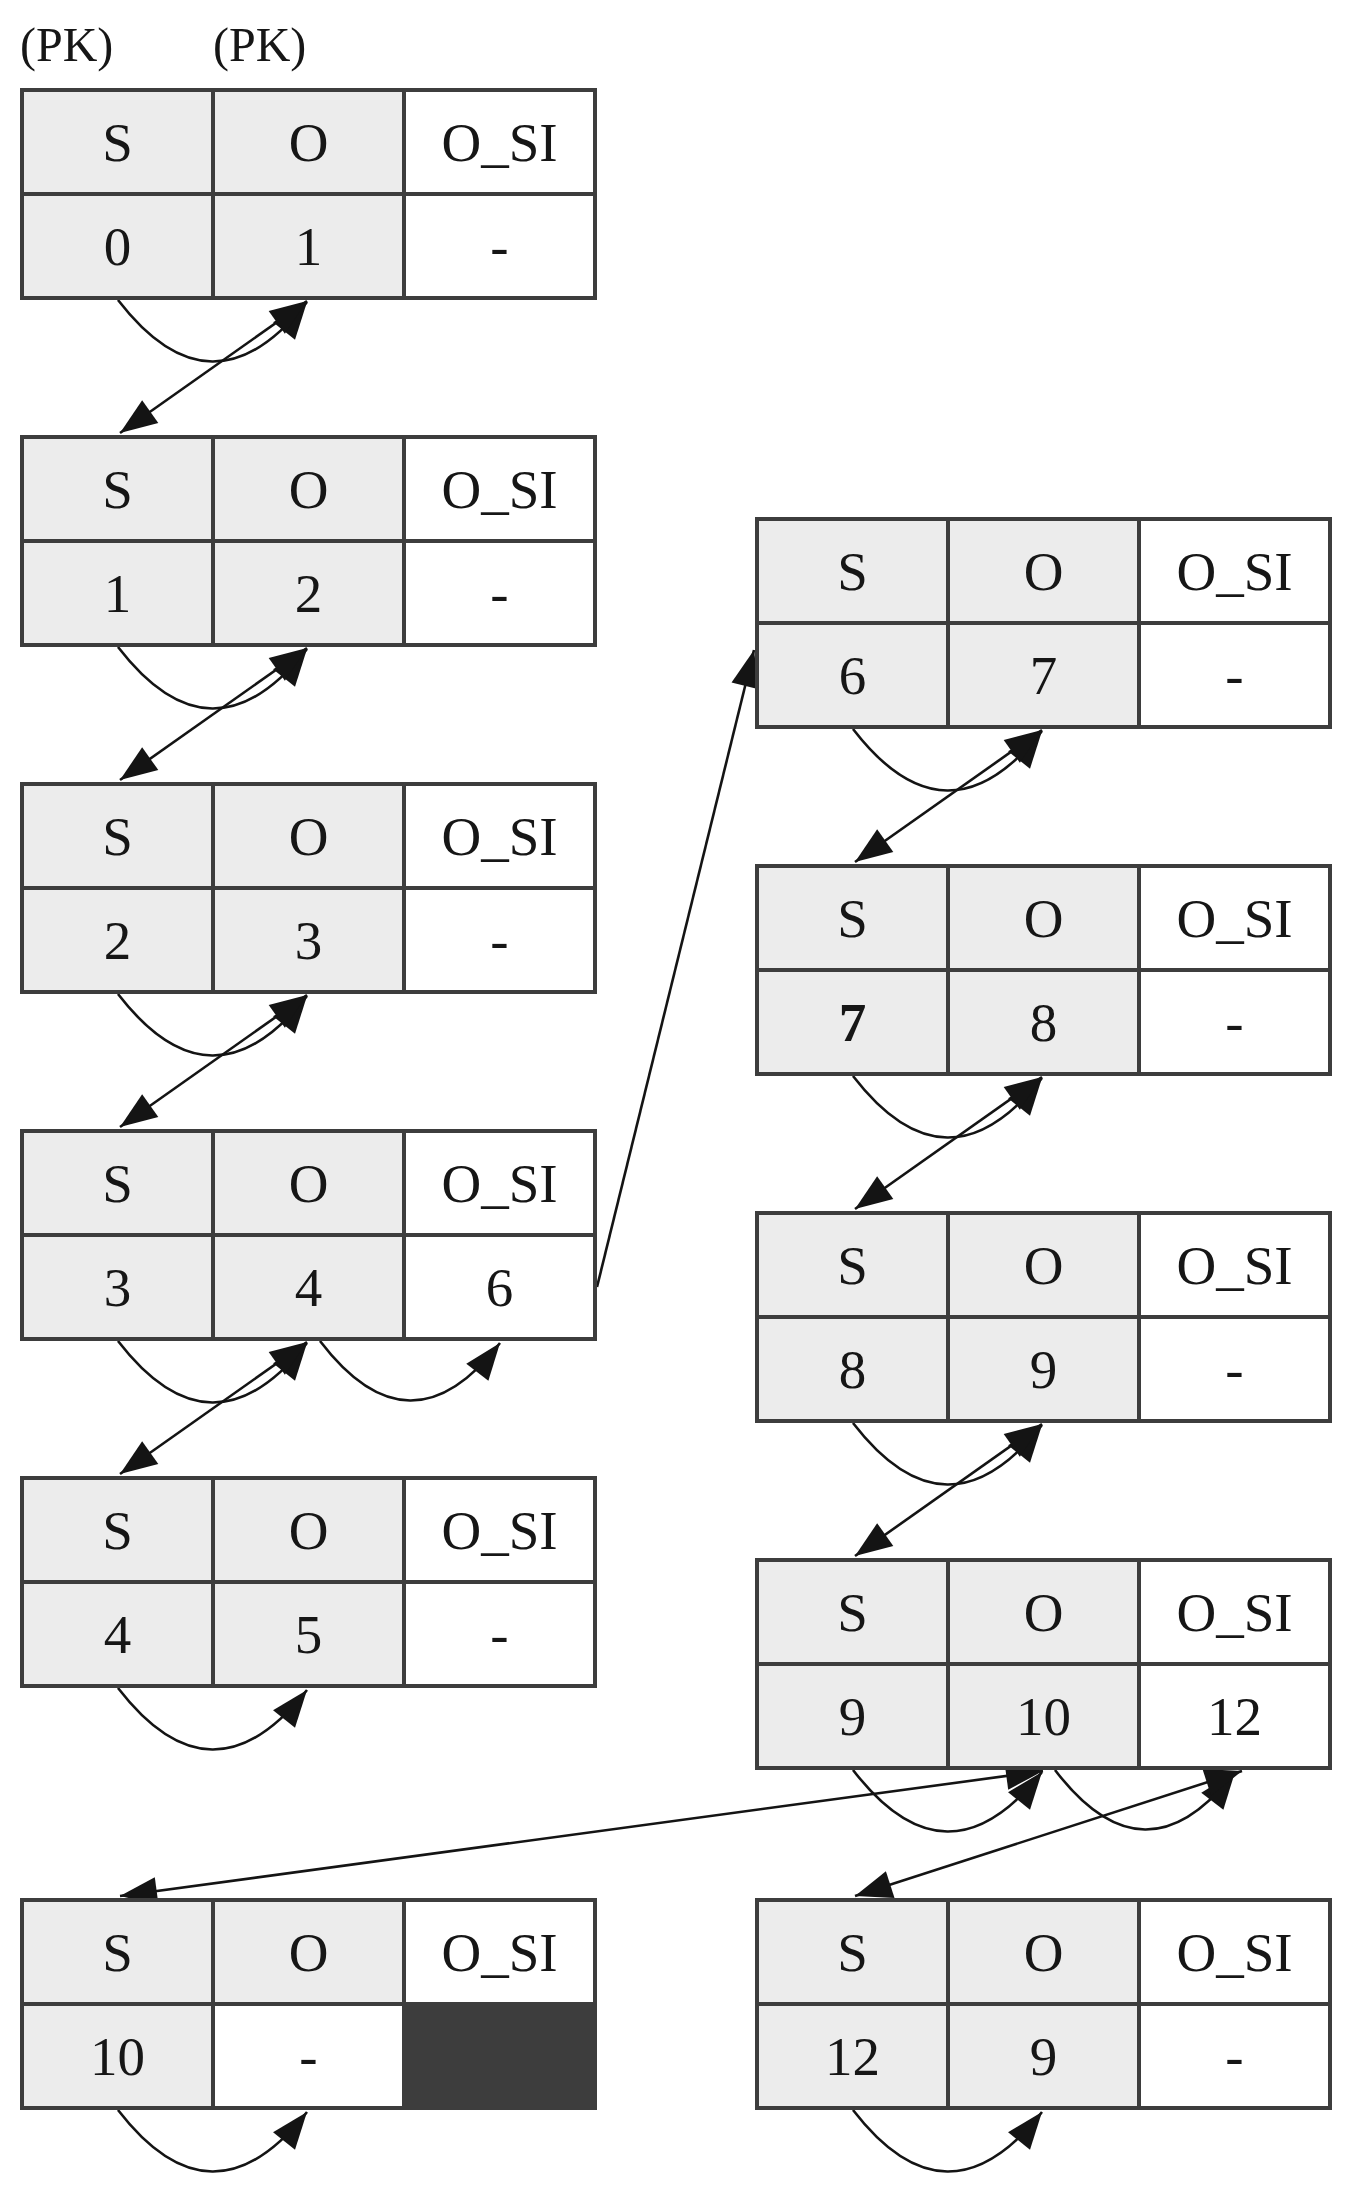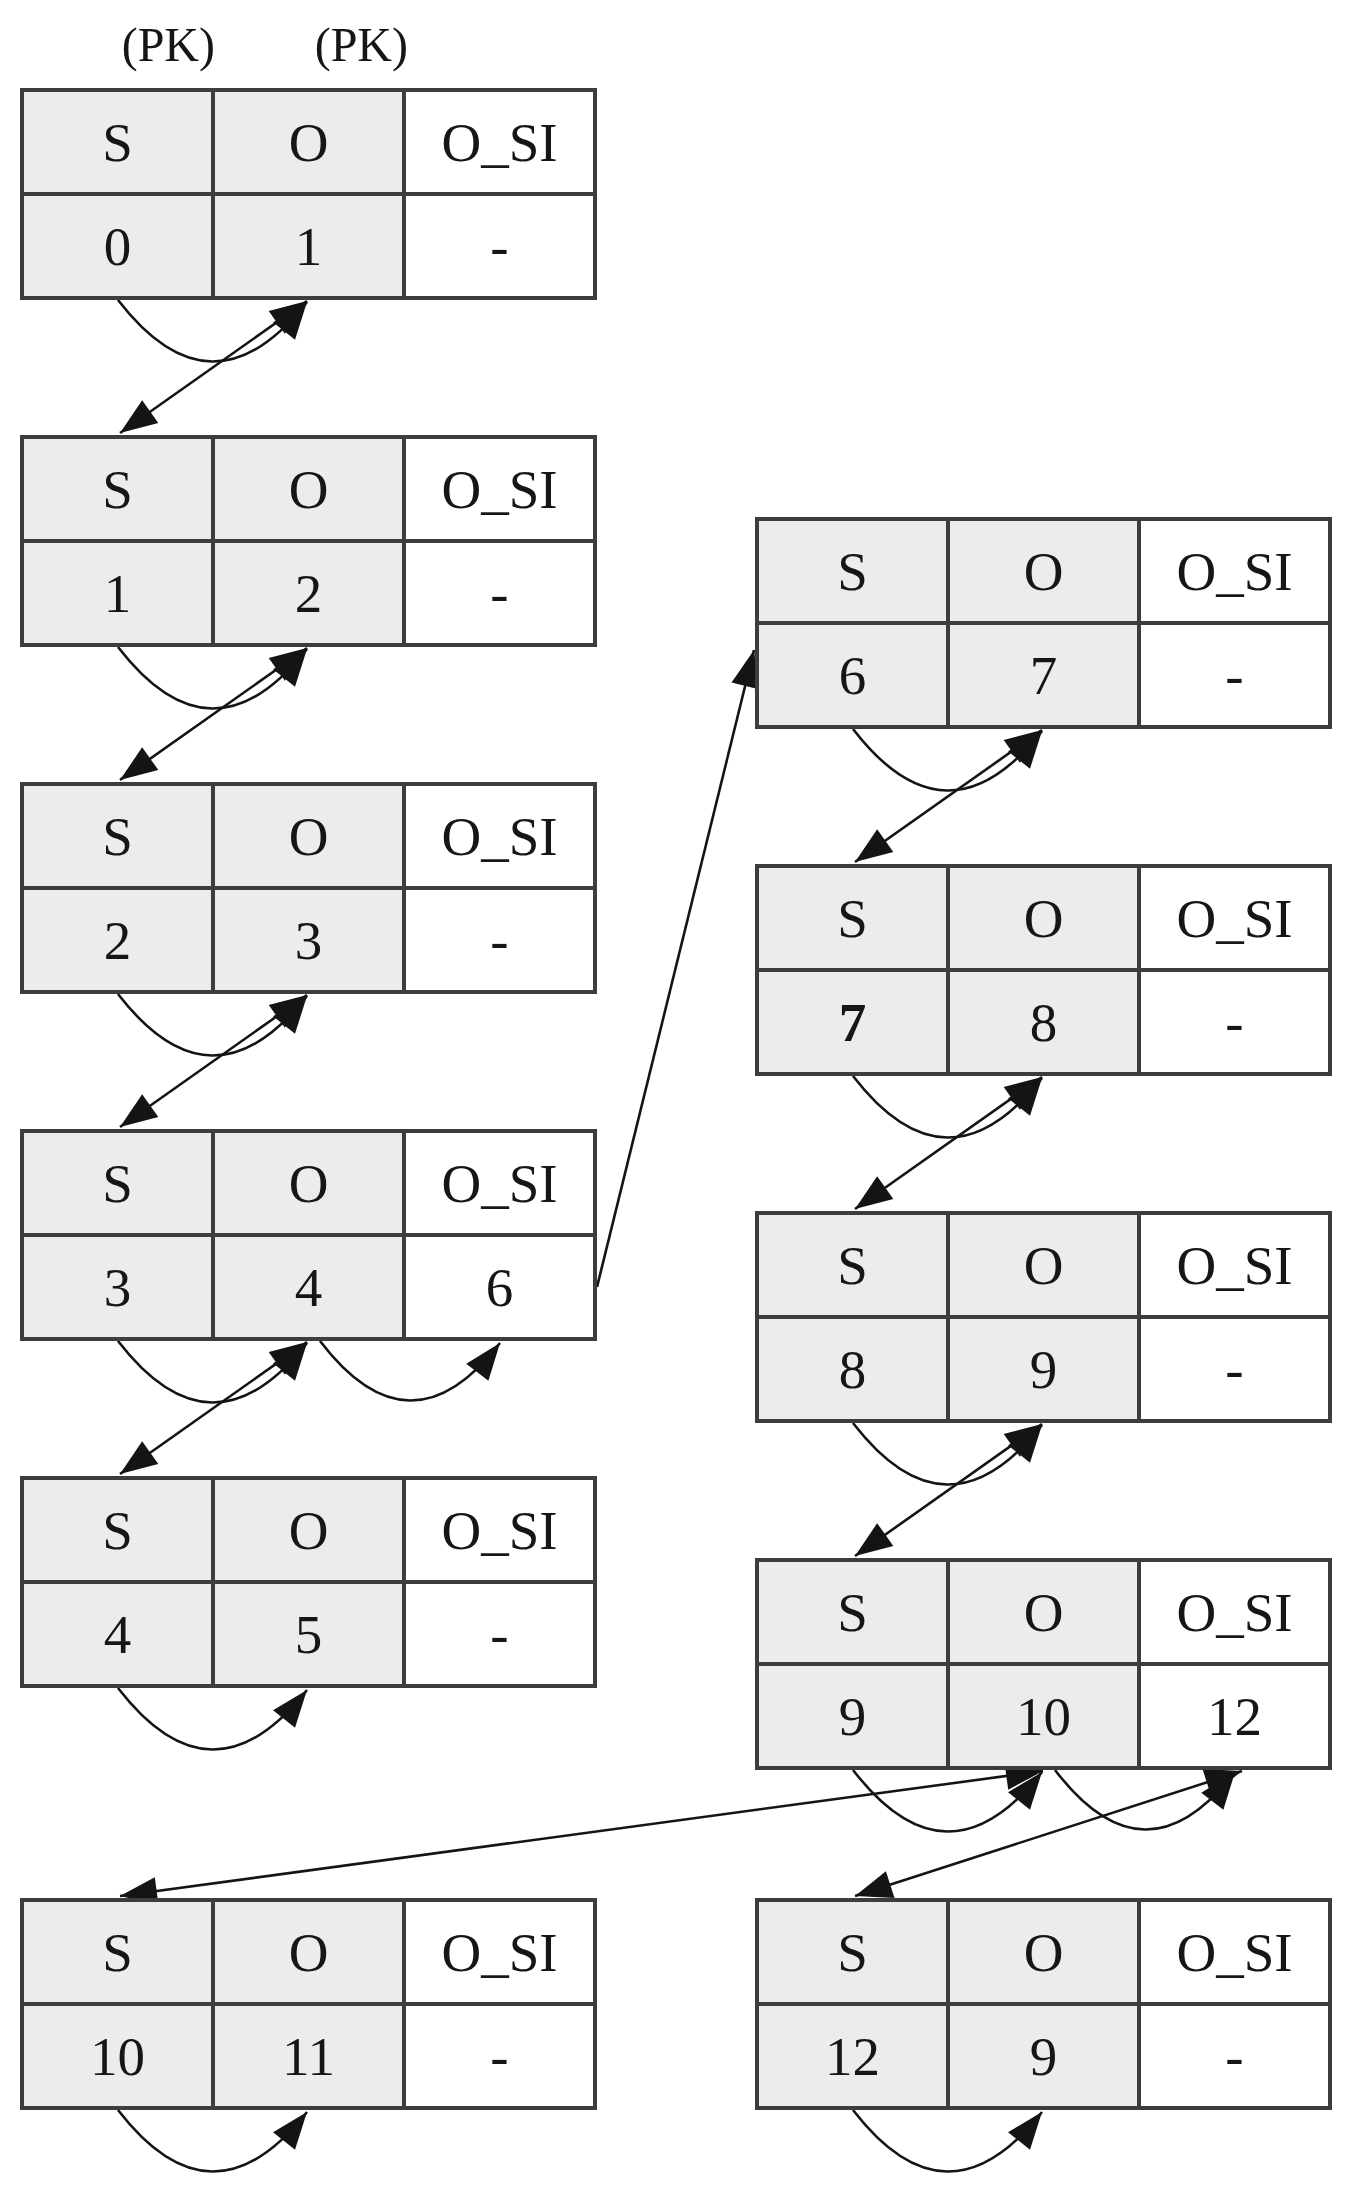--- a/index.html
+++ b/index.html
@@ -23,21 +23,21 @@
   .cell{
     background:#ffffff;
     display:flex;align-items:center;justify-content:center;
     font-size:55px;line-height:1;color:#161616;
     overflow:hidden;
   }
   .cell.shade{background:#ececec;}
   .cell.boldtxt{font-weight:bold;}
   .pk{
     position:absolute;width:195px;height:70px;
-    text-align:right;font-size:48px;line-height:70px;color:#161616;
+    text-align:left;font-size:48px;line-height:70px;color:#161616;
   }
   svg.arrows{position:absolute;left:0;top:0;}
   svg.arrows path, svg.arrows line{fill:none;}
 </style>
 </head>
 <body>
 
 <div class="canvas">
   <svg class="arrows" width="1353" height="2204">
     <defs>
@@ -115,21 +115,20 @@
         <div class="cell">O_SI</div>
         <div class="cell shade">4</div>
         <div class="cell shade">5</div>
         <div class="cell">-</div>
       </div>
       <div class="tbl" style="left: 20px; top: 1898px;">
         <div class="cell shade">S</div>
         <div class="cell shade">O</div>
         <div class="cell">O_SI</div>
         <div class="cell shade">10</div>
-        <div class="cell shade">11</div>
         <div class="cell">-</div>
       </div>
       <div class="tbl" style="left: 755px; top: 517px;">
         <div class="cell shade">S</div>
         <div class="cell shade">O</div>
         <div class="cell">O_SI</div>
         <div class="cell shade">6</div>
         <div class="cell shade">7</div>
         <div class="cell">-</div>
       </div>

